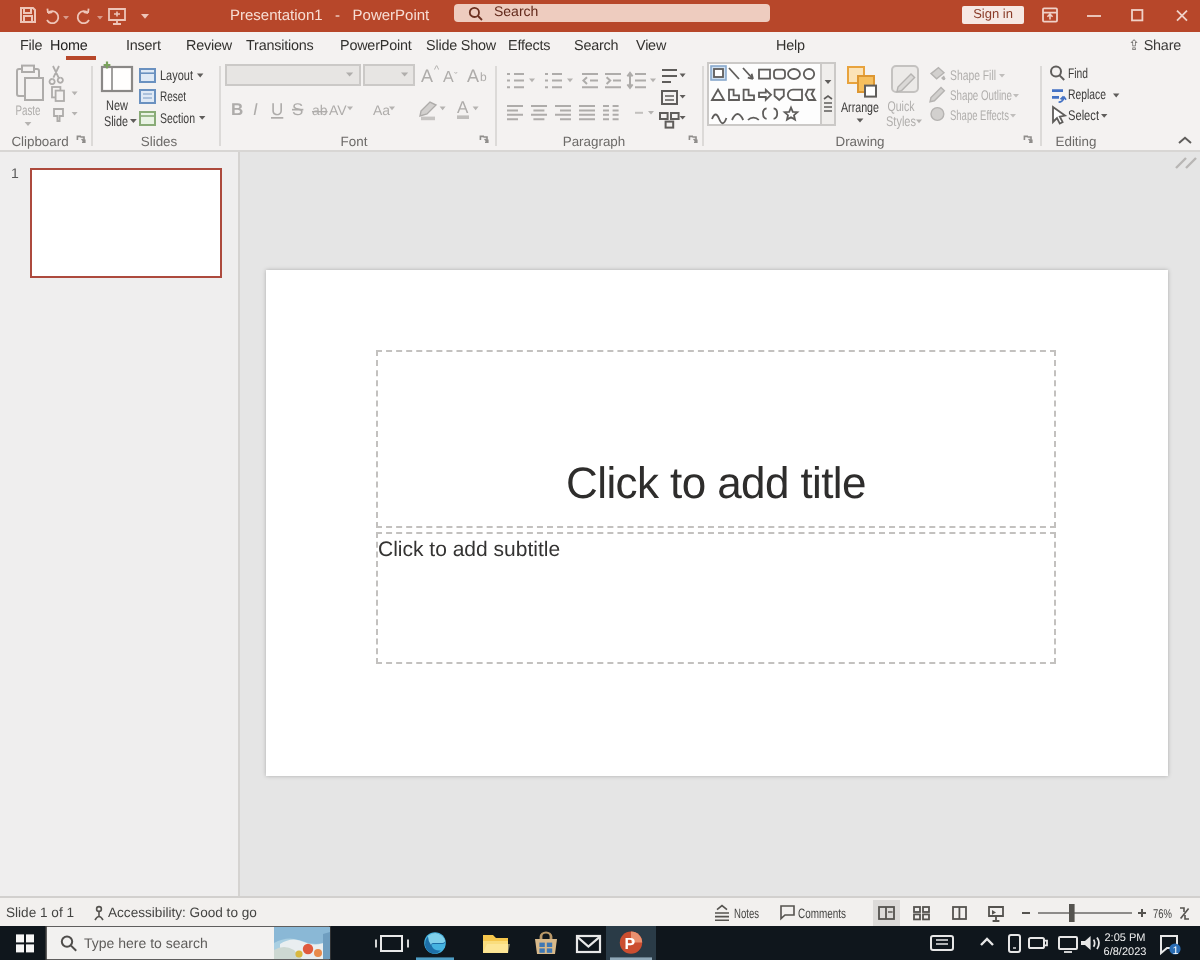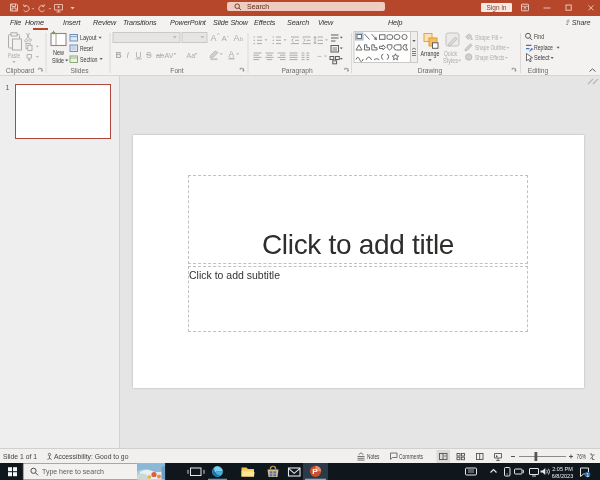--- a/index.html
+++ b/index.html
@@ -7,36 +7,36 @@
 #app { position:relative; width:600px; height:480px; background:#e5e5e5; }
 
 
 #titlebar { position:absolute; left:0; top:0; width:600px; height:16px; background:#b7472a; }
 #title-txt { position:absolute; left:115px; top:3px; width:160px; color:#f7ded5; font-size:7.5px; line-height:10px; }
 #tsearch { position:absolute; left:227px; top:1.5px; width:158px; height:9.5px; background:#eeccbf; border-radius:2px; color:#62281a; font-size:7px; line-height:9.5px; }
 #signin { position:absolute; left:481px; top:2.5px; width:31px; height:9.5px; background:#f6e9e4; border-radius:1px; color:#8a3c28; font-size:6.5px; text-align:center; line-height:9.5px; }
 
 
 #menurow { position:absolute; left:0; top:16px; width:600px; height:14px; background:#f4f2f1; }
-.mtab { position:absolute; top:0; height:14px; font-size:7.2px; line-height:14.5px; color:#33322f; letter-spacing:-0.1px;font-style:italic; }
+.mtab { position:absolute; top:0; height:14px; font-size:7.2px; line-height:14.5px; color:#33322f; letter-spacing:-0.1px; }
 #home-ul { position:absolute; left:32.5px; top:12px; width:15.5px; height:1.5px; background:#b7472a; }
 
 
 #ribbon { position:absolute; left:0; top:30px; width:600px; height:46px; background:#f4f2f1; border-bottom:1px solid #d8d6d4; }
 
 
 #content { position:absolute; left:0; top:76px; width:600px; height:372px; background:#e5e5e5; }
 #leftpanel { position:absolute; left:0; top:0; width:120px; height:372px; background:#efeeee; border-right:1px solid #d5d3d1; }
 #thumb { position:absolute; left:15px; top:8px; width:96px; height:55px; background:#fff; border:1.5px solid #ad4a3d; }
 #thumb-num { position:absolute; left:5.5px; top:8px; font-size:7px; color:#5a5a5a; }
 #slide { position:absolute; left:133px; top:59px; width:451px; height:253px; background:#fff; box-shadow:0 0 2px rgba(0,0,0,0.25); }
 .ph { position:absolute; border:1px dashed #c3c1bf; background:#fff; }
 #ph-title { left:55px; top:40px; width:340px; height:89px; }
 #ph-sub { left:55px; top:131px; width:340px; height:66px; }
-#title-text { position:absolute; left:0; top:52.5px; width:100%; text-align:center; font-size:28px; color:#2e2d2c; letter-spacing:-0.3px; }
+#title-text { position:absolute; left:0; top:52.5px; width:100%; text-align:center; font-size:22px; color:#2e2d2c; letter-spacing:-0.3px; }
 #sub-text { position:absolute; left:0; top:2px; width:100%; text-align:left; font-size:10.5px; color:#343332; }
 
 
 #statusbar { position:absolute; left:0; top:448px; width:600px; height:15px; background:#f2f0ee; border-top:1px solid #d2d0ce; font-size:7px; color:#4c4a48; }
 
 
 #taskbar { position:absolute; left:0; top:463px; width:600px; height:17px; background:#0f161c; }
 </style>
 </head>
 <body>
@@ -48,20 +48,21 @@
         <path d="M10.5 4 h6 l1 1 v6 h-7 z M12 4 v2.5 h3.5 V4 M12 11 v-3 h4 v3"></path>
         <path d="M24 6.5 a3 3 0 1 1 -0.5 3.5 M24 6.5 l-0.3 -2.2 M24 6.5 l2.2 -0.4" stroke-width="0.9"></path>
         <path d="M44 6.5 a3 3 0 1 0 0.5 3.5 M44 6.5 l0.3 -2.2 M44 6.5 l-2.2 -0.4" stroke-width="0.9"></path>
         <path d="M54.5 4.5 h8 v5.5 h-8 z M58.5 10 v2 m-2 0 h4" stroke-width="0.9"></path>
         <path d="M57 7 h3 M58.5 5.8 v2.4" stroke-width="0.8"></path>
       </g>
       <path d="M70.5 7 l2 2.4 l2 -2.4 z" fill="#eec5b8"></path>
       <path d="M31.5 8 l1.5 1.8 l1.5 -1.8 z" fill="#d89a8a"></path>
       <path d="M48.5 8 l1.5 1.8 l1.5 -1.8 z" fill="#d89a8a"></path>
     </svg>
+    <div id="title-txt">Presentation1&nbsp;&nbsp; -&nbsp;&nbsp; PowerPoint</div>
     <div id="tsearch"><svg width="8" height="8" viewBox="0 0 8 8" style="position:absolute;left:7px;top:1px;">
           <circle cx="3.2" cy="3.2" r="2.3" fill="none" stroke="#6b3020" stroke-width="0.9"></circle>
           <line x1="5" y1="5" x2="7" y2="7" stroke="#6b3020" stroke-width="0.9"></line>
         </svg><span style="margin-left:20px;">Search</span></div>
     <div id="signin">Sign in</div>
     <svg width="90" height="16" viewBox="0 0 90 16" xmlns="http://www.w3.org/2000/svg" style="position:absolute;left:510px;top:0;">
       <g stroke="#f0d2c8" fill="none" stroke-width="0.9">
         <rect x="11.5" y="4.2" width="7" height="6.6" rx="0.5"></rect>
         <path d="M11.5 6.3 h7 M15 9.8 v-2.6 m-1.3 1.2 l1.3 -1.3 l1.3 1.3" stroke-width="0.8"></path>
         <path d="M33.5 8 h7"></path>

